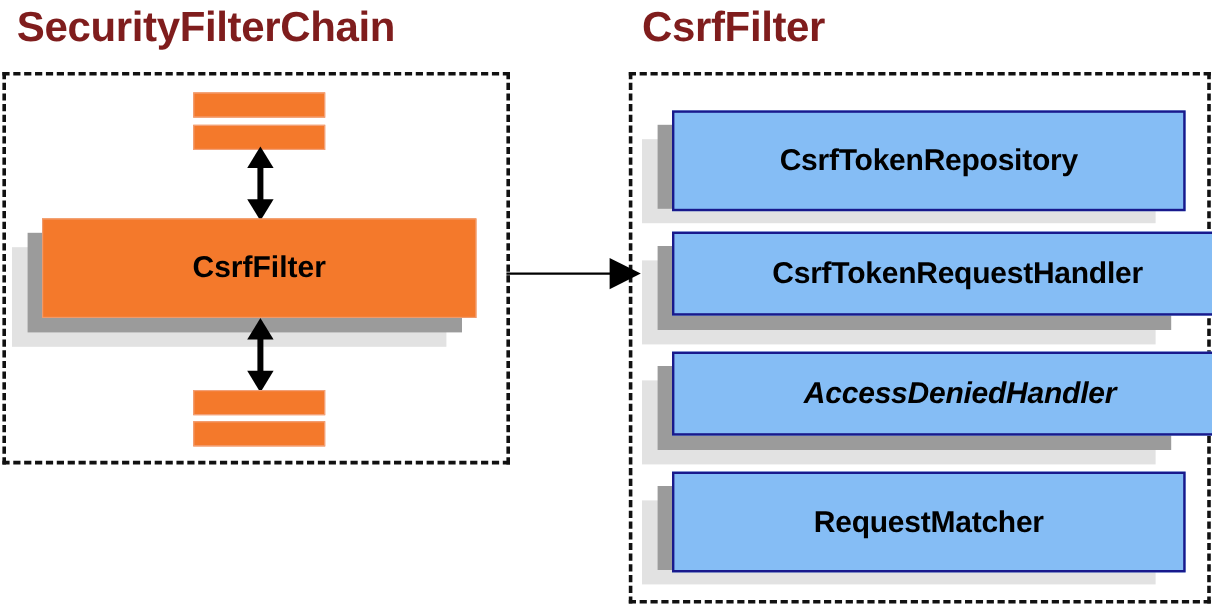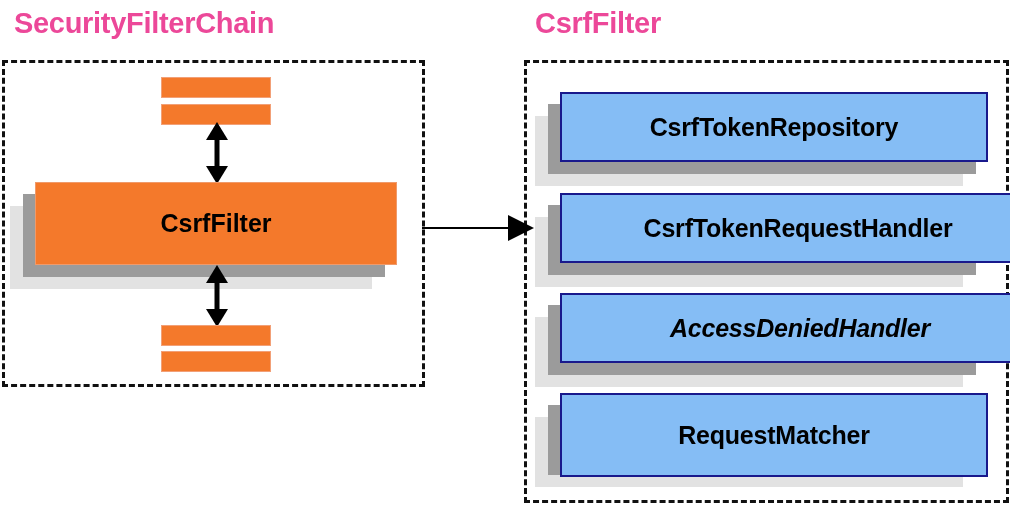--- a/index.html
+++ b/index.html
@@ -14,23 +14,23 @@
     background: #ffffff;
     overflow: hidden;
     font-family: "Liberation Sans", sans-serif;
   }
 
   
   .panel-title {
     position: absolute;
     font-family: "Liberation Sans", sans-serif;
     font-weight: bold;
-    font-size: 29px;
+    font-size: 35px;
     line-height: 30px;
-    color: #ec4899;
+    color: #7f1d1d;
     letter-spacing: -0.3px;
     white-space: nowrap;
   }
   #title-left  { left: 14px;  top: 8px; }
   #title-right { left: 535px; top: 8px; }
 
   
   .dashed-panel {
     position: absolute;
     border: 3px dashed #111111;
@@ -145,21 +145,21 @@
   <div class="bar" style="left:161px; top:351px; width:110px; height:21px;"></div>
 
   <svg class="arrow-svg" style="left:422px; top:214px;" width="112" height="28" viewBox="0 0 112 28">
     <line x1="0" y1="14" x2="92" y2="14" stroke="#000000" stroke-width="2"></line>
     <polygon points="112,14 86,27 86,1" fill="#000000"></polygon>
   </svg>
 
   <div class="stack blue" style="left:535px; top:116px;">
     <div class="sh-light" style="width:428px; height:70px;"></div>
     <div class="sh-dark" style="width:428px; height:70px;"></div>
-    <div class="face" style="width:428px; height:70px;">
+    <div class="face" style="width:428px; height:84px;">
       <span>CsrfTokenRepository</span>
     </div>
   </div>
 
   <div class="stack blue" style="left:535px; top:217px;">
     <div class="sh-light" style="width:428px; height:70px;"></div>
     <div class="sh-dark" style="width:428px; height:70px;"></div>
     <div class="face" style="width:476px; height:70px;">
       <span>CsrfTokenRequestHandler</span>
     </div>

